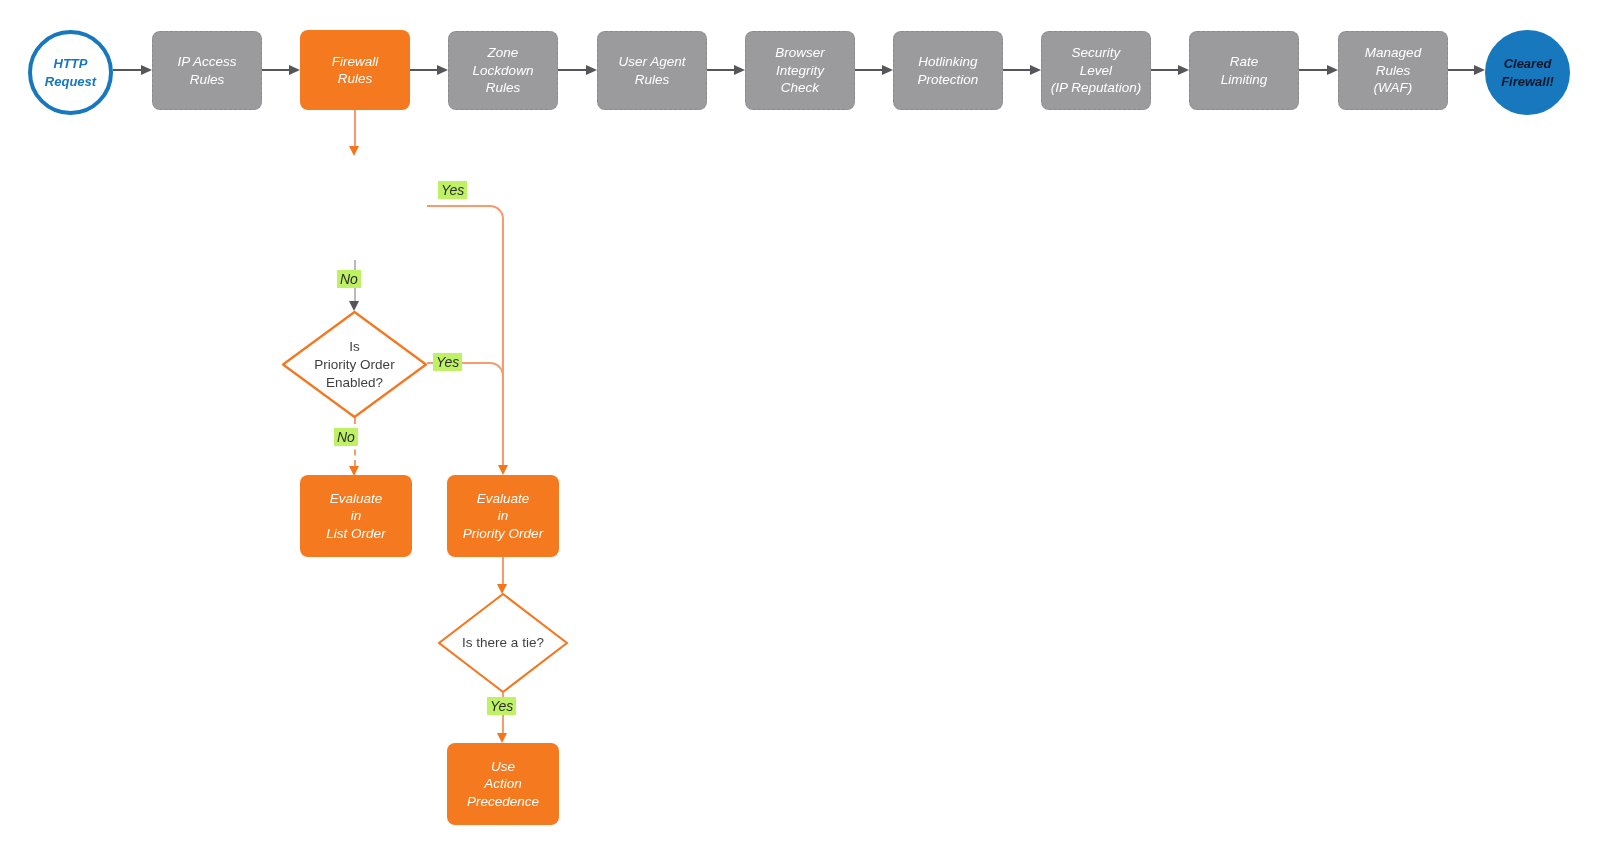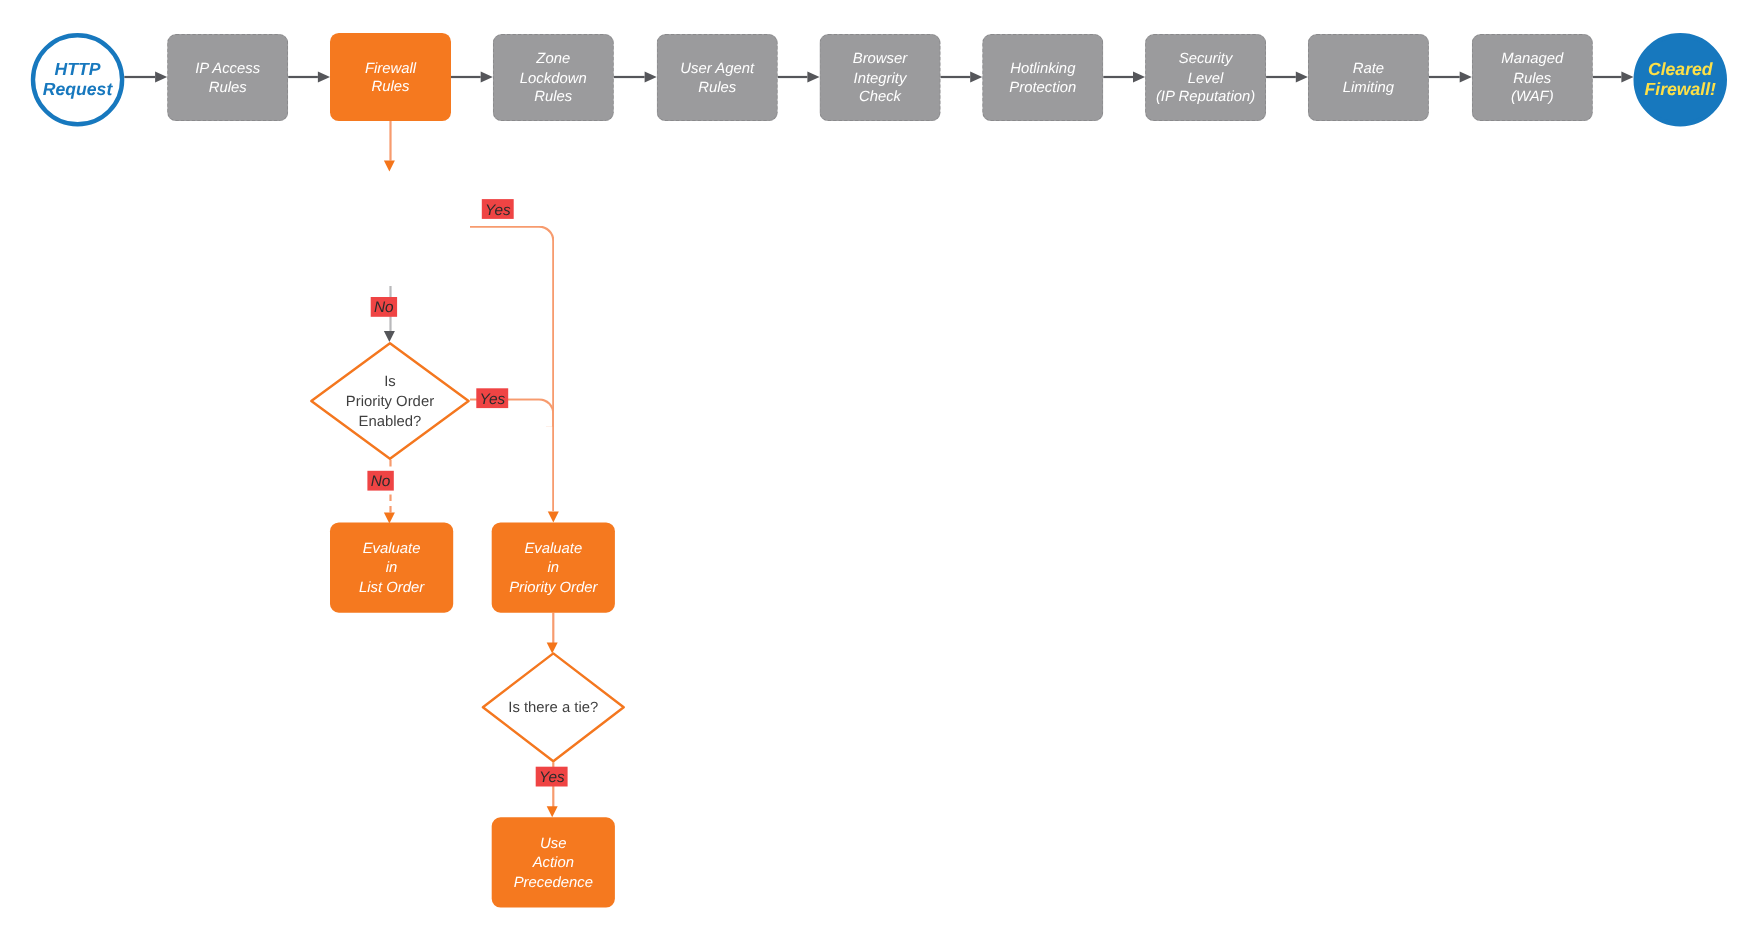--- a/index.html
+++ b/index.html
@@ -15,24 +15,24 @@
   .process{
     width:110px;height:79px;background:#9b9b9d;border:1px dashed #8a8a8c;
     border-radius:8px;color:#ffffff;font-style:italic;font-size:13.5px;line-height:17.5px;
   }
   .action{
     width:112px;height:82px;background:#f5791f;border:none;
     border-radius:8px;color:#ffffff;font-style:italic;font-size:13.5px;line-height:17.5px;
   }
   .terminator{
     width:85px;height:85px;border-radius:50%;
-    font-size:16px;font-weight:bold;font-style:italic;line-height:18px;
+    font-size:13px;font-weight:bold;font-style:italic;line-height:18px;
   }
   .terminator.start{background:#ffffff;border:4px solid #1778be;color:#1778be;}
-  .terminator.end{background:#1778be;border:4px solid #1778be;color:#fde047;text-align:center;}
+  .terminator.end{background:#1778be;border:4px solid #1778be;color:#0f172a;text-align:center;}
   .diamond-wrap{position:absolute;}
   .diamond-wrap svg{display:block;}
   .diamond-label{
     position:absolute;inset:0;display:flex;align-items:center;justify-content:center;
     text-align:center;white-space:pre-line;color:#3f3f3f;font-size:13.5px;line-height:18px;
   }
   
   .hline{position:absolute;top:69px;height:0;border-top:2px solid #55565a;}
   .harrow{position:absolute;top:65px;width:0;height:0;
     border-top:5px solid transparent;border-bottom:5px solid transparent;
@@ -42,21 +42,21 @@
   .vline.dashed{border-left-style:dashed;}
   .varrow{position:absolute;width:0;height:0;
     border-left:5px solid transparent;border-right:5px solid transparent;
     border-top:10px solid #f4751a;}
   .varrow.gray{border-top-color:#55565a;}
   .elbow{position:absolute;box-sizing:border-box;
     border-top:2px solid #f79b6e;border-right:2px solid #f79b6e;
     border-top-right-radius:14px;}
   .edge-label{
     position:absolute;font-style:italic;font-size:14px;color:#2b2b2b;
-    background:#ef4444;padding:0 3px;line-height:18px;
+    background:#bef264;padding:0 3px;line-height:18px;
   }
 </style>
 </head>
 <body>
 
 <div class="canvas">
 
   <div class="node terminator start" style="left:28px;top:30px;">HTTP
 Request</div>
 

